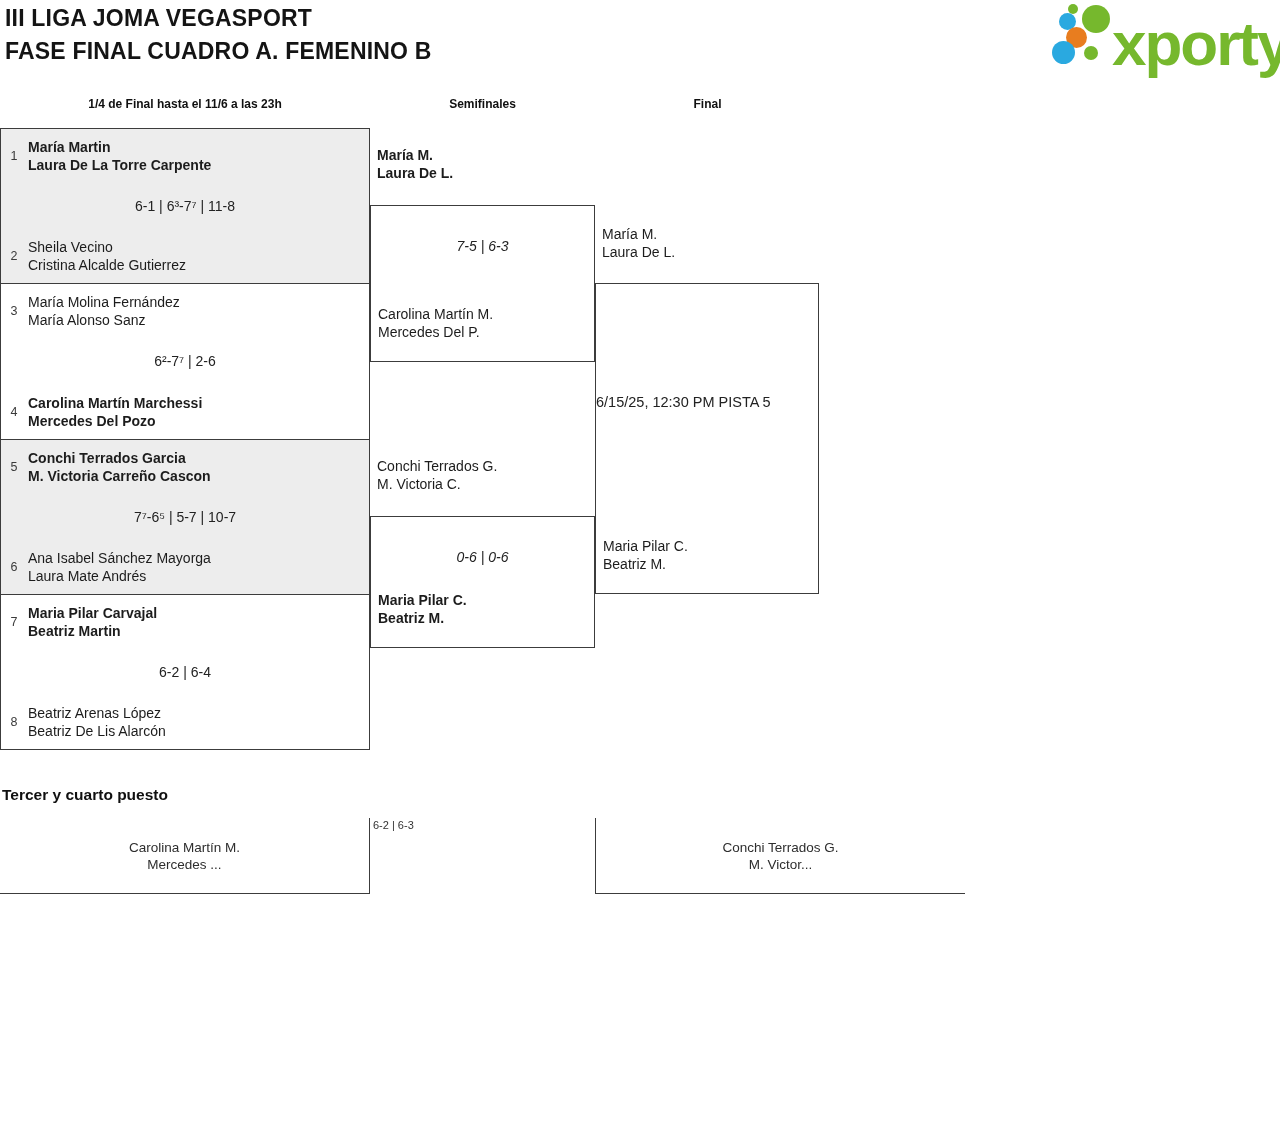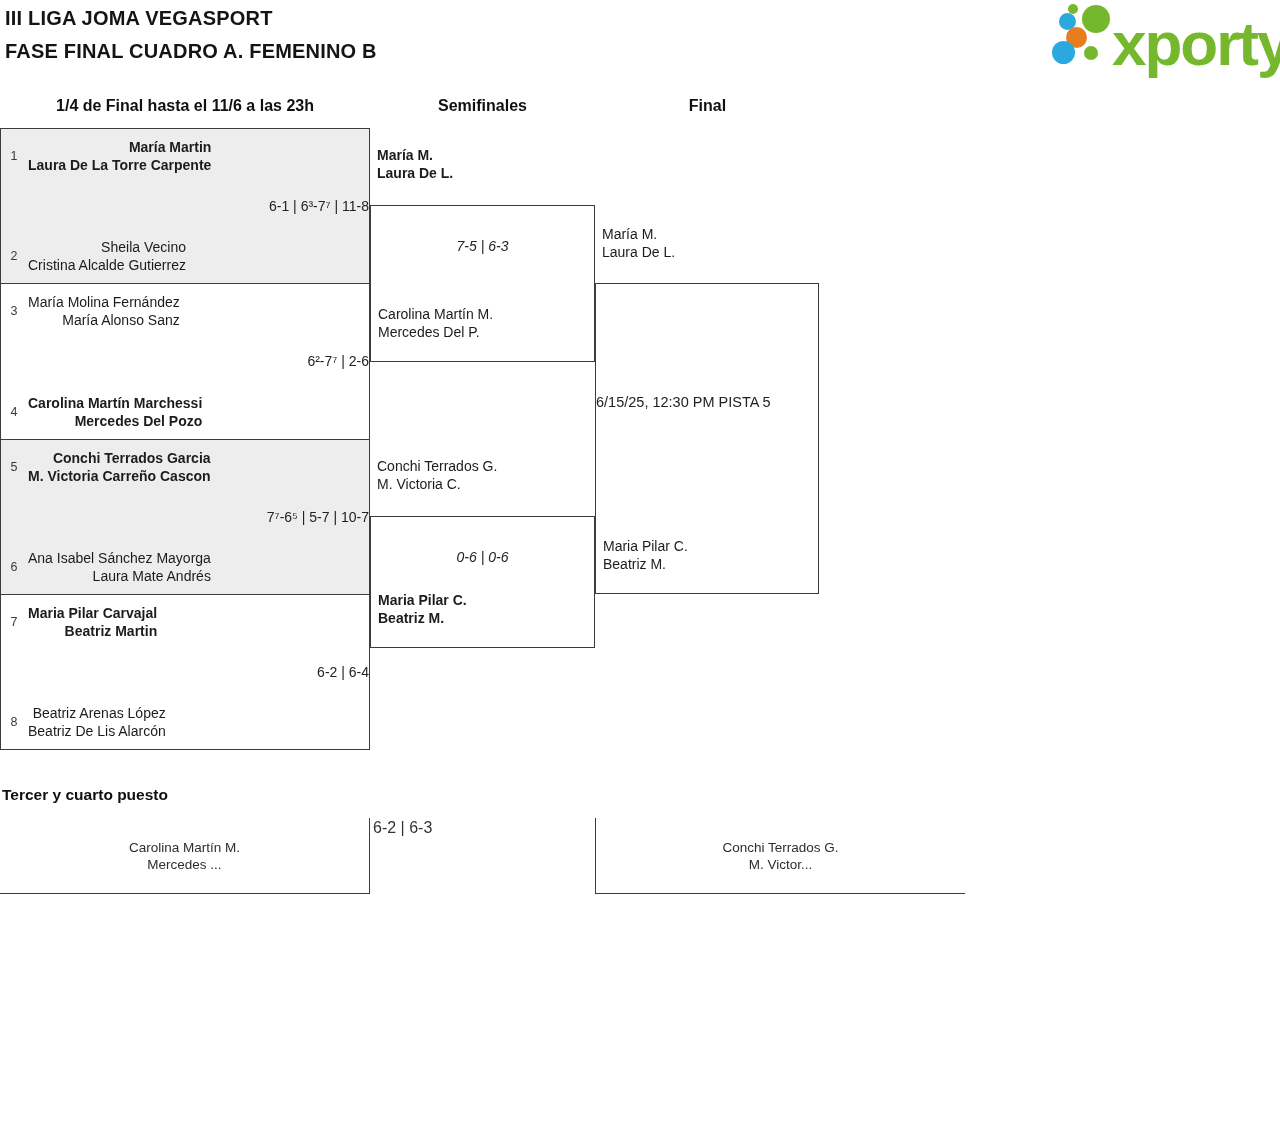--- a/index.html
+++ b/index.html
@@ -3,53 +3,53 @@
 <meta charset="utf-8">
 <style>
   * { margin:0; padding:0; box-sizing:border-box; }
   html,body { background:#ffffff; }
   .canvas {
     position:relative; width:1280px; height:1126px; overflow:hidden;
     background:#fff; color:#1c1c1c;
     font-family:"Liberation Sans", sans-serif;
   }
   
-  .title { position:absolute; left:5px; top:2px; font-size:20px; font-weight:700;
+  .title { position:absolute; left:5px; top:2px; font-size:23px; font-weight:700;
            line-height:33px; color:#141414; letter-spacing:.2px; }
   .logo { position:absolute; left:1048px; top:4px; width:222px; height:64px; cursor:pointer; }
   .dot { position:absolute; border-radius:50%; }
   .dot-g1 { left:20px; top:0;    width:10px; height:10px; background:var(--brand-green,#76b82d); }
   .dot-b1 { left:11px; top:9px;  width:17px; height:17px; background:var(--brand-blue,#2aa9e0); }
   .dot-g2 { left:34px; top:1px;  width:28px; height:28px; background:var(--brand-green,#76b82d); }
   .dot-o1 { left:18px; top:23px; width:21px; height:21px; background:var(--brand-orange,#e87d1f); }
   .dot-b2 { left:4px;  top:37px; width:23px; height:23px; background:var(--brand-blue,#2aa9e0); }
   .dot-g3 { left:36px; top:42px; width:14px; height:14px; background:var(--brand-green,#76b82d); }
   .logo-text { position:absolute; left:64px; top:4px; font-size:62px; font-weight:800;
                letter-spacing:-2px; color:var(--brand-green,#76b82d); }
   
-  .col-header { position:absolute; top:97px; font-size:16px; font-weight:600;
+  .col-header { position:absolute; top:97px; font-size:12px; font-weight:600;
                 color:#101010; text-align:center; }
   .col-qf  { left:0;     width:370px; }
   .col-sf  { left:370px; width:225px; }
   .col-fin { left:595px; width:225px; }
   
   .qf { position:absolute; left:0; top:128px; width:370px; height:622px;
         border:1px solid var(--line,#3c3c3c); display:flex; flex-direction:column; }
   .qf-block { position:relative; flex:1; border-bottom:1px solid var(--line,#3c3c3c); background:#fff; }
   .qf-block:last-child { border-bottom:none; }
   .qf-block.shaded { background:var(--shade,#ededed); }
   .team-row { position:absolute; left:5px; right:6px; display:flex; gap:6px; align-items:center; }
   .team-top { top:9px; }
   .team-bottom { bottom:9px; }
   .seed { width:16px; flex:none; font-size:12.5px; color:#3a3a3a; text-align:center; }
-  .names { font-size:14px; line-height:18px; color:#1c1c1c;text-align:right; }
+  .names { font-size:14px; line-height:18px; color:#1c1c1c; }
   .nm { display:block; white-space:nowrap; }
   .bold { font-weight:700; }
   .score { position:absolute; left:0; right:0; top:50%; transform:translateY(-50%);
-           text-align:right; font-size:14px; color:#222; }
+           text-align:center; font-size:14px; color:#222; }
   
   .match-box { position:absolute; border:1px solid var(--line,#3c3c3c); background:transparent; }
   .sf1 { left:370px; top:205px; width:225px; height:157px; }
   .sf2 { left:370px; top:516px; width:225px; height:132px; }
   .final-box { left:595px; top:283px; width:224px; height:311px; }
   .box-score { position:absolute; left:0; right:0; top:32px; text-align:center;
                font-size:14px; color:#222;font-style:italic; }
   .box-team-b { position:absolute; left:7px; bottom:20px; font-size:14px; line-height:18px; }
   .schedule { position:absolute; left:0; right:0; top:110px; 
               font-size:14.5px; color:#222; }
@@ -57,21 +57,21 @@
   .sf1-a { left:377px; top:146px; }
   .sf2-a { left:377px; top:457px; }
   .final-a { left:602px; top:225px; }
   
   .tp-title { position:absolute; left:2px; top:786px; font-size:15.5px; font-weight:600; color:#101010; }
   .tp-box { position:absolute; top:818px; width:370px; height:76px; display:flex;
             align-items:center; justify-content:center; text-align:center;
             font-size:13.5px; line-height:17px; color:#2e2e2e; }
   .tp-left  { left:0; border-right:1px solid var(--line,#3c3c3c); border-bottom:1px solid var(--line,#3c3c3c); }
   .tp-right { left:595px; border-left:1px solid var(--line,#3c3c3c); border-bottom:1px solid var(--line,#3c3c3c); }
-  .tp-score { position:absolute; left:373px; top:819px; font-size:16px; color:#333; }
+  .tp-score { position:absolute; left:373px; top:819px; font-size:11px; color:#333; }
 </style>
 </head>
 <body>
 
 <div class="canvas">
 
   <div class="title">
     <div>III LIGA JOMA VEGASPORT</div>
     <div>FASE FINAL CUADRO A. FEMENINO B</div>
   </div>

